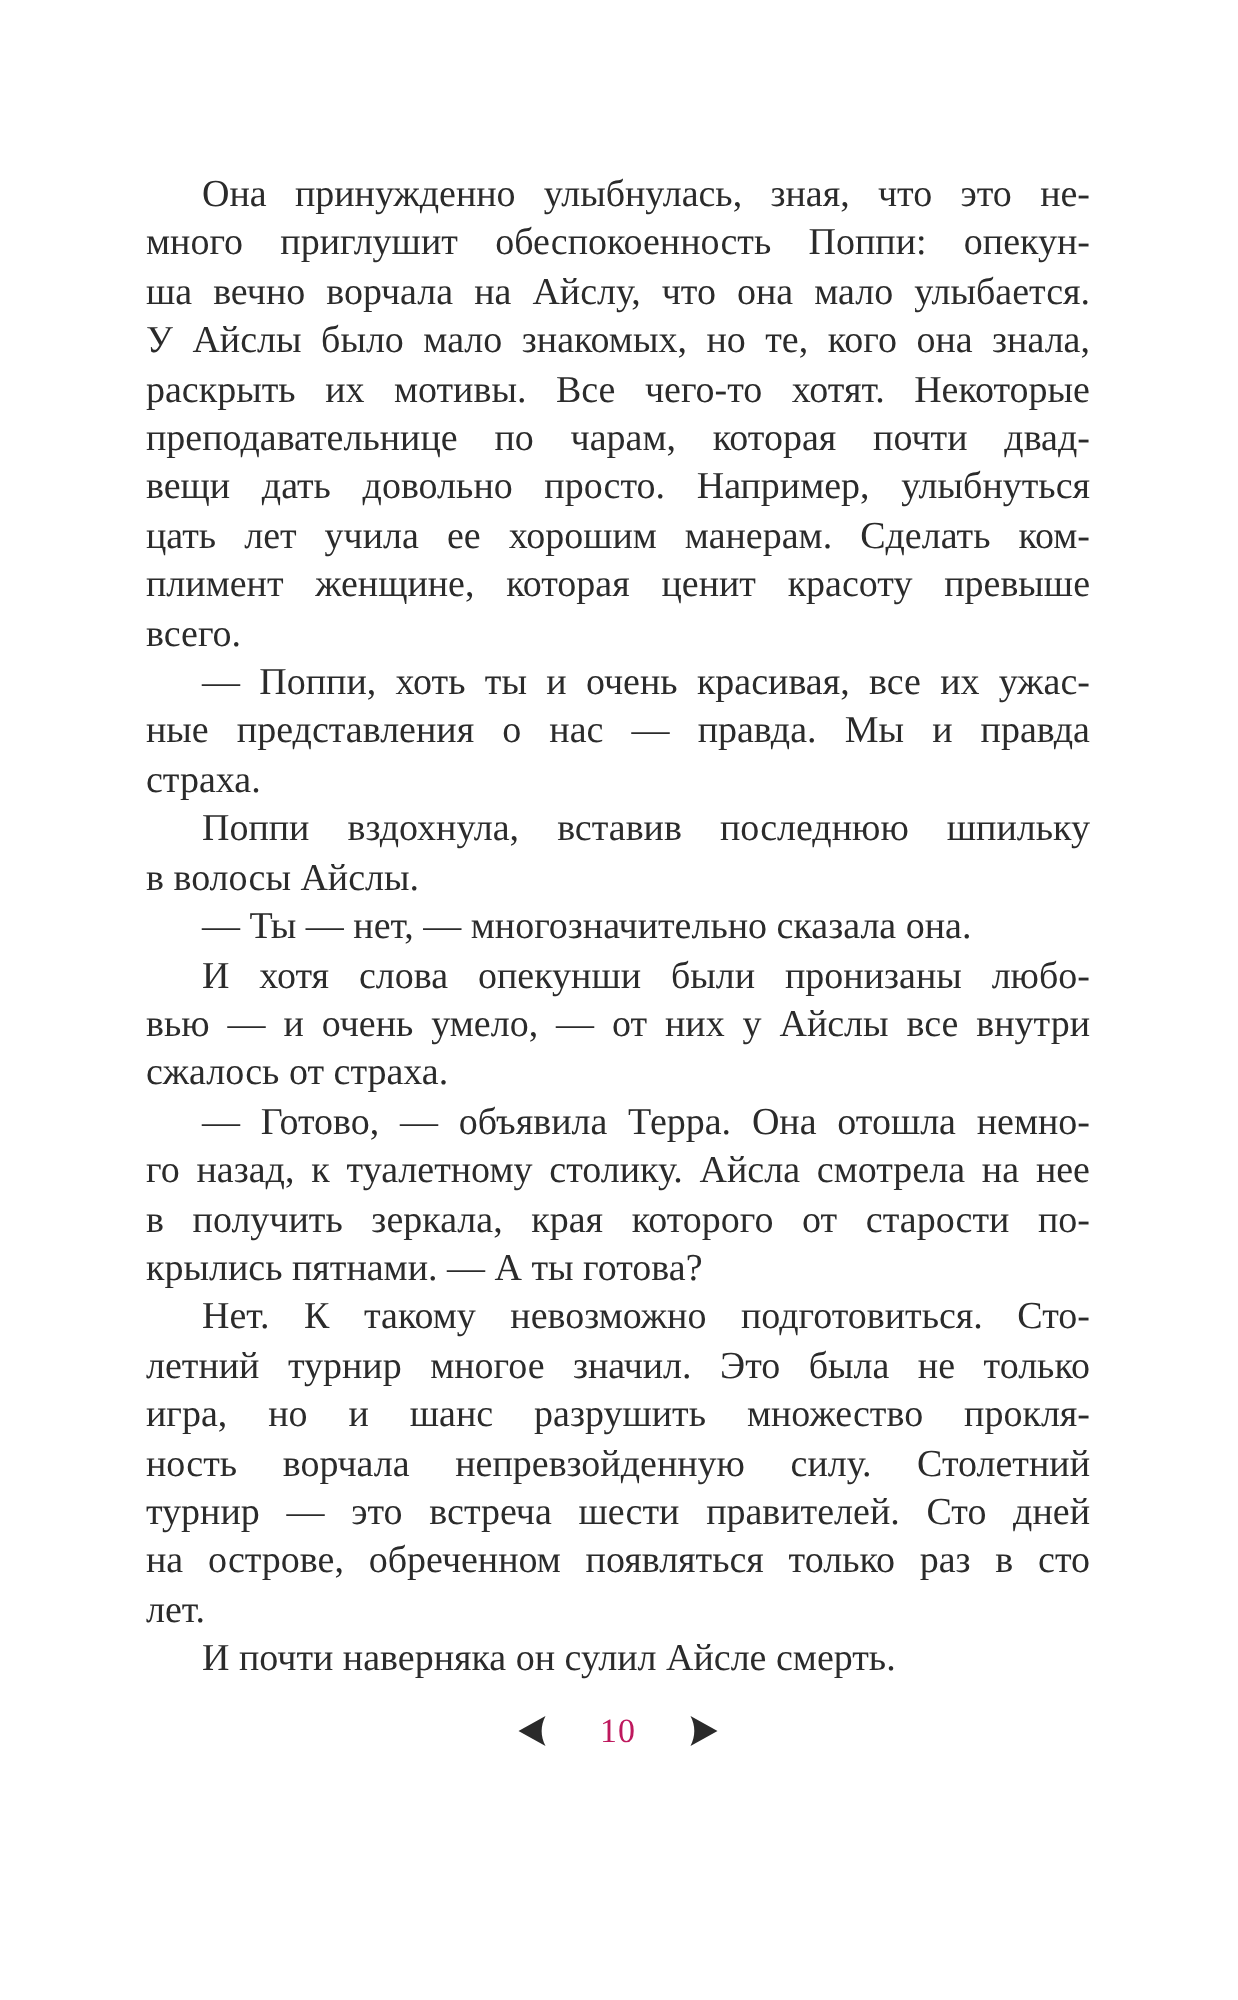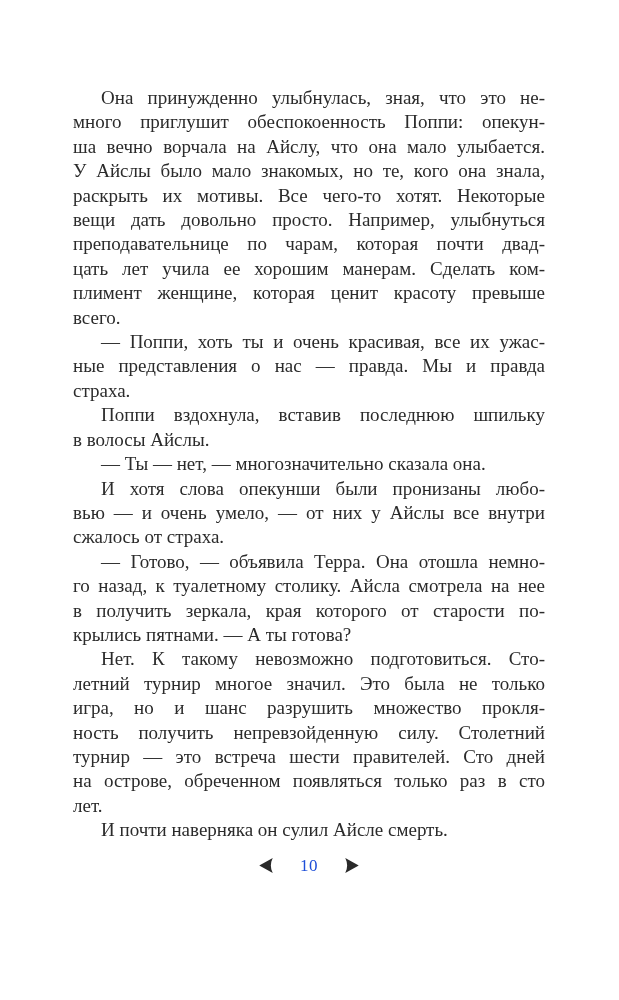--- a/index.html
+++ b/index.html
@@ -46,40 +46,40 @@
     height: 19px;
     display: flex;
     align-items: center;
     justify-content: center;
     cursor: pointer;
   }
   .pager-btn svg { display: block; }
   .pager-btn svg path { fill: #2a2a2a; }
   .page-num {
     font-size: 17px;
-    color: #1d4ed8;
+    color: #be185d;
     letter-spacing: 0.5px;
     min-width: 22px;
     text-align: center;
   }
 </style>
 </head>
 <body>
 
 <div class="book-page">
 
   <div class="page-text">
       <p class="paragraph">
         <span class="line first">Она принужденно улыбнулась, зная, что это не-</span>
         <span class="line">много приглушит обеспокоенность Поппи: опекун-</span>
         <span class="line">ша вечно ворчала на Айслу, что она мало улыбается.</span>
         <span class="line">У Айслы было мало знакомых, но те, кого она знала,</span>
         <span class="line">раскрыть их мотивы. Все чего-то хотят. Некоторые</span>
+        <span class="line">преподавательнице по чарам, которая почти двад-</span>
         <span class="line">вещи дать довольно просто. Например, улыбнуться</span>
-        <span class="line">преподавательнице по чарам, которая почти двад-</span>
         <span class="line">цать лет учила ее хорошим манерам. Сделать ком-</span>
         <span class="line">плимент женщине, которая ценит красоту превыше</span>
         <span class="line last">всего.</span>
       </p>
       <p class="paragraph">
         <span class="line first">— Поппи, хоть ты и очень красивая, все их ужас-</span>
         <span class="line">ные представления о нас — правда. Мы и правда</span>
         <span class="line last">страха.</span>
       </p>
       <p class="paragraph">
@@ -97,21 +97,21 @@
       <p class="paragraph">
         <span class="line first">— Готово, — объявила Терра. Она отошла немно-</span>
         <span class="line">го назад, к туалетному столику. Айсла смотрела на нее</span>
         <span class="line">в получить зеркала, края которого от старости по-</span>
         <span class="line last">крылись пятнами. — А ты готова?</span>
       </p>
       <p class="paragraph">
         <span class="line first">Нет. К такому невозможно подготовиться. Сто-</span>
         <span class="line">летний турнир многое значил. Это была не только</span>
         <span class="line">игра, но и шанс разрушить множество прокля-</span>
-        <span class="line">ность получить непревзойденную силу. Столетний</span>
+        <span class="line">ность ворчала непревзойденную силу. Столетний</span>
         <span class="line">турнир — это встреча шести правителей. Сто дней</span>
         <span class="line">на острове, обреченном появляться только раз в сто</span>
         <span class="line last">лет.</span>
       </p>
       <p class="paragraph">
         <span class="line first last">И почти наверняка он сулил Айсле смерть.</span>
       </p>
     </div>
 
   <div class="pager">

